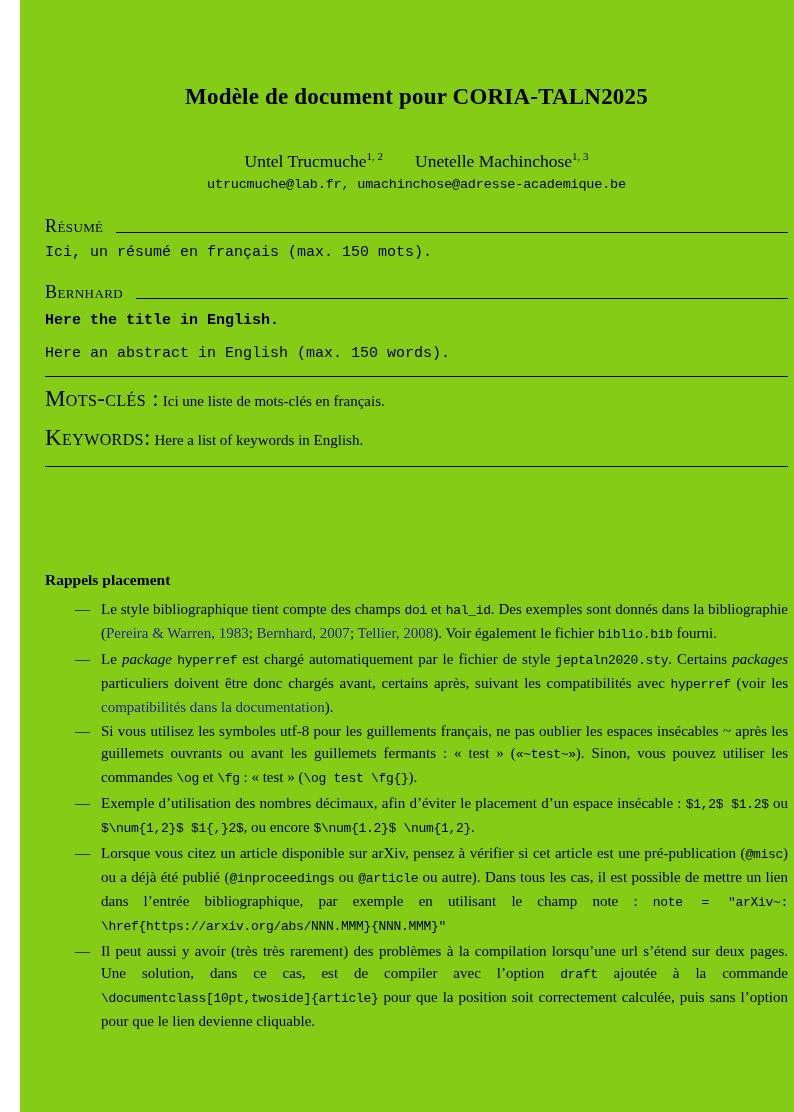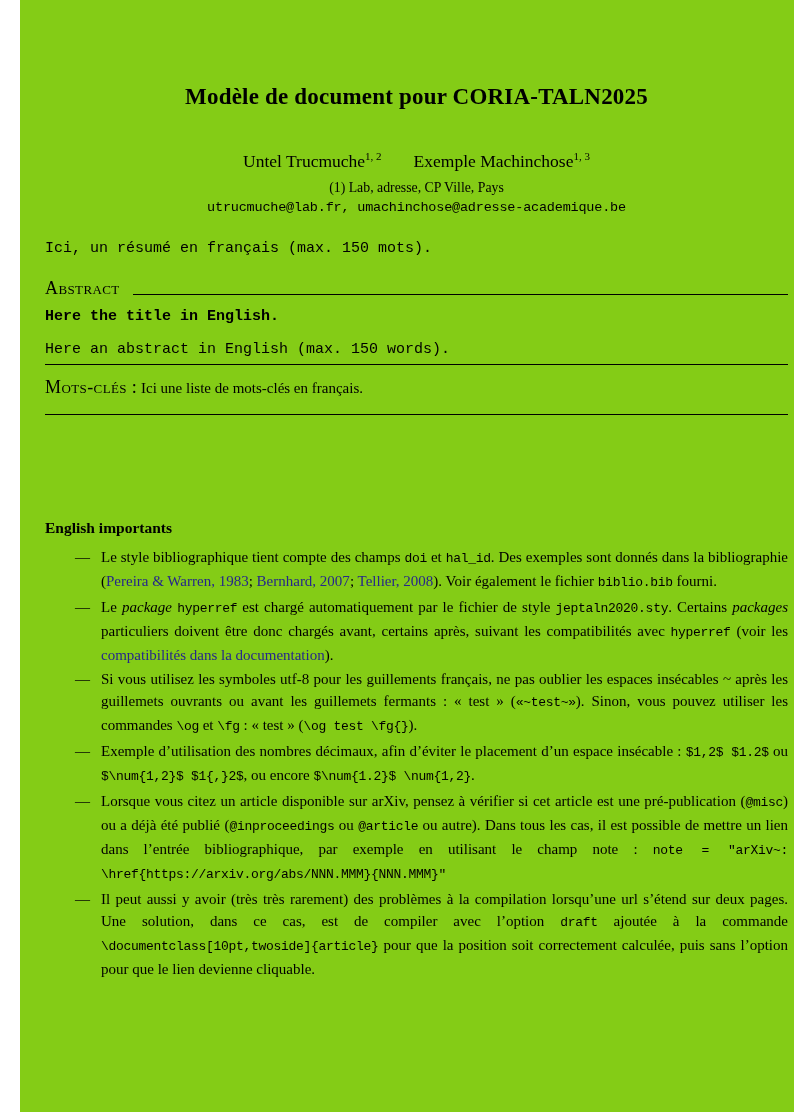--- a/index.html
+++ b/index.html
@@ -17,23 +17,23 @@
   .affils{margin-top:5px;text-align:center;font-size:13.8px;line-height:21px;}
   .email-line{margin-top:2px;text-align:center;font-family:"Liberation Mono", monospace;font-size:13.5px;letter-spacing:-.2px;}
   
   .frontmatter{margin-top:24px;}
   .fm-row{display:flex;align-items:flex-end;}
   .fm-label{font-variant:small-caps;font-size:18px;letter-spacing:.4px;line-height:20px;}
   .fm-rule{flex:1;border-bottom:1.5px solid #000;margin-left:13px;margin-bottom:3px;}
   .fm-text{font-size:15px;margin:7px 0 0;line-height:20px;font-family:Liberation Mono, monospace;}
   .fm-gap{margin-top:19px;}
   .fm-title{font-weight:bold;margin-top:9px;}
-  .fm-underlined{margin-top:13px;border-bottom:1.5px solid #000;padding-bottom:4px;}
+  .fm-underlined{margin-top:13px;border-bottom:1.5px solid #000;padding-bottom:12px;}
   .fm-kw{margin-top:11px;font-size:15px;line-height:22px;}
-  .fm-label-inline{font-variant:small-caps;font-size:18px;letter-spacing:.4px;}
+  .fm-label-inline{font-variant:small-caps;font-size:23px;letter-spacing:.4px;}
   .bottom-rule{border-bottom:1.5px solid #000;margin-top:11px;}
   
   .body-section{margin-top:103px;}
   .body-heading{font-size:15.5px;font-weight:bold;margin:0;line-height:20px;}
   .rappels-list{margin-top:8px;}
   .list-item{display:flex;margin:0 0 2px 30px;font-size:15px;line-height:22px;}
   .marker{flex:none;width:17px;margin-right:9px;}
   .item-text{flex:1;text-align:justify;}
   .seg-mono{font-family:"Liberation Mono", monospace;font-size:13px;letter-spacing:-.3px;}
   .seg-italic{font-style:italic;}
@@ -41,48 +41,52 @@
   .seg-link{color:var(--link-color,#000080);cursor:pointer;}
 </style>
 </head>
 <body>
 
 <div class="page">
 
   <h1 class="paper-title">Modèle de document pour CORIA-TALN2025</h1>
 
   <div class="authors">
-    <span class="author first"><span>Untel Trucmuche</span><sup>1, 2</sup></span><span class="author"><span>Exemple Machinchose</span><sup>1, 3</sup></span>
+    <span class="author first"><span>Untel Trucmuche</span><sup>1, 2</sup></span><span class="author"><span>Unetelle Machinchose</span><sup>1, 3</sup></span>
   </div>
 
   <div class="affils">
-    <div>(1) Lab, adresse, CP Ville, Pays</div>
   </div>
 
   <div class="email-line">utrucmuche@lab.fr, umachinchose@adresse-academique.be</div>
 
   <div class="frontmatter">
 
+    <div class="fm-row">
+      <span class="fm-label">Résumé</span>
+      <span class="fm-rule"></span>
+    </div>
     <p class="fm-text">Ici, un résumé en français (max. 150 mots).</p>
 
     <div class="fm-row fm-gap">
-      <span class="fm-label">Abstract</span>
+      <span class="fm-label">Bernhard</span>
       <span class="fm-rule"></span>
     </div>
     <p class="fm-text fm-title">Here the title in English.</p>
     <p class="fm-text fm-underlined">Here an abstract in English (max. 150 words).</p>
 
     <p class="fm-kw"><span class="fm-label-inline">Mots-clés :</span><span> Ici une liste de mots-clés en français.</span></p>
 
+    <p class="fm-kw"><span class="fm-label-inline">Keywords:</span><span> Here a list of keywords in English.</span></p>
 
     <div class="bottom-rule"></div>
   </div>
 
   <div class="body-section">
-    <h2 class="body-heading">English importants</h2>
+    <h2 class="body-heading">Rappels placement</h2>
     <div class="rappels-list">
         <div class="list-item">
           <span class="marker">—</span>
           <div class="item-text"><span class="seg-plain">Le style bibliographique tient compte des champs </span><span class="seg-mono">doi</span><span class="seg-plain"> et </span><span class="seg-mono">hal_id</span><span class="seg-plain">. Des exemples sont donnés dans la bibliographie (</span><span class="seg-cite">Pereira &amp; Warren, 1983</span><span class="seg-plain">; </span><span class="seg-cite">Bernhard, 2007</span><span class="seg-plain">; </span><span class="seg-cite">Tellier, 2008</span><span class="seg-plain">). Voir également le fichier </span><span class="seg-mono">biblio.bib</span><span class="seg-plain"> fourni.</span></div>
         </div>
         <div class="list-item">
           <span class="marker">—</span>
           <div class="item-text"><span class="seg-plain">Le </span><span class="seg-italic">package</span><span class="seg-plain"> </span><span class="seg-mono">hyperref</span><span class="seg-plain"> est chargé automatiquement par le fichier de style </span><span class="seg-mono">jeptaln2020.sty</span><span class="seg-plain">. Certains </span><span class="seg-italic">packages</span><span class="seg-plain"> particuliers doivent être donc chargés avant, certains après, suivant les compatibilités avec </span><span class="seg-mono">hyperref</span><span class="seg-plain"> (voir les </span><span class="seg-link">compatibilités dans la documentation</span><span class="seg-plain">).</span></div>
         </div>
         <div class="list-item">

